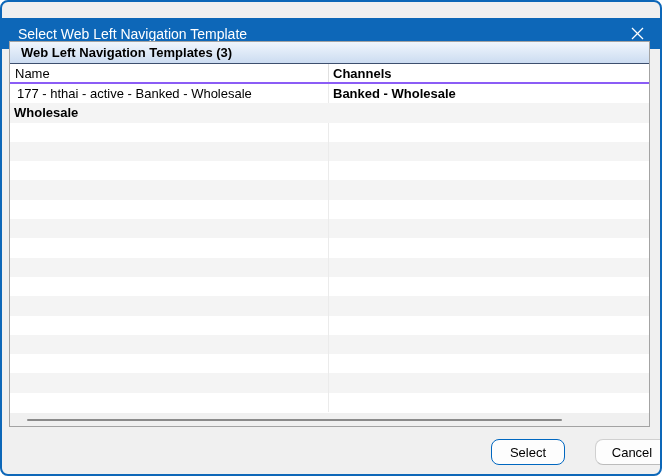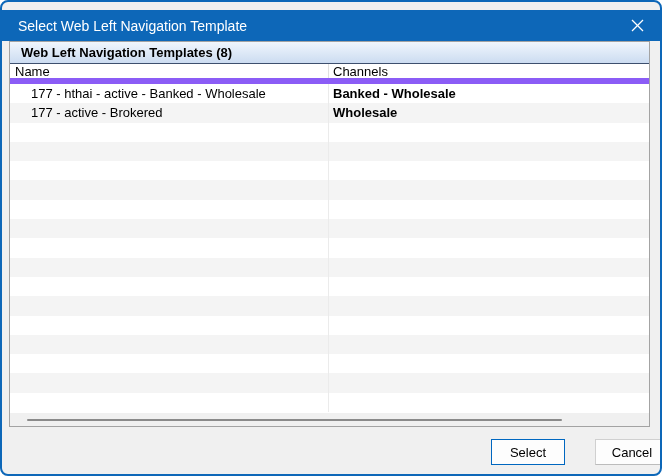--- a/index.html
+++ b/index.html
@@ -19,21 +19,21 @@
   }
   .window{
     position:relative;
     width:662px;height:476px;
     background:#f0f0f0;
     border:2px solid var(--accent-border);
     border-radius:8px;
     overflow:hidden;
   }
   .titlebar{
-    position:absolute;left:0;top:8px;right:0;height:31px;
+    position:absolute;left:0;top:16px;right:0;height:31px;
     background:var(--titlebar);
     display:flex;align-items:center;
   }
   .titlebar .title{
     color:#ffffff;font-size:14px;
     padding-left:16px;
     white-space:nowrap;
   }
   .close-btn{
     margin-left:auto;
@@ -56,49 +56,50 @@
     background:linear-gradient(to bottom,var(--grp-grad-top),var(--grp-grad-bottom));
     border-bottom:1px solid var(--grp-header-border);
     font-size:13px;font-weight:bold;color:#000;
     display:flex;align-items:center;
     padding-left:11px;
   }
   .grid-header{
     flex:0 0 20px;height:20px;
     display:flex;align-items:center;
     background:#ffffff;
-    border-bottom:6px solid #8b5cf6;
+    border-bottom:2px solid #8b5cf6;
     font-size:13px;color:#000;
   }
   .grid-header .col1{
     width:319px;flex:0 0 319px;height:100%;
     display:flex;align-items:center;
     padding-left:5px;
     border-right:1px solid #e0e0e0;
   }
   .grid-header .col2{
     flex:1;height:100%;
     display:flex;align-items:center;
     padding-left:4px;
+    font-weight:bold;
   }
   .grid-body{
     flex:1;overflow:hidden;
     display:flex;flex-direction:column;
   }
   .row{
     flex:0 0 19.3px;height:19.3px;
     display:flex;align-items:center;
     font-size:13px;color:#000;
     background:#ffffff;
   }
   .row:nth-child(even){background:var(--row-alt);}
   .row .cell1{
     width:319px;flex:0 0 319px;height:100%;
     display:flex;align-items:center;
-    padding-left:21px;
+    padding-left:7px;
     border-right:1px solid #ebebeb;
     white-space:nowrap;overflow:hidden;
   }
   .row .cell2{
     flex:1;height:100%;
     display:flex;align-items:center;
     padding-left:4px;
     white-space:nowrap;overflow:hidden;font-weight:bold;
   }
   .hscrollbar{
@@ -110,21 +111,21 @@
     position:absolute;left:17px;top:6px;
     width:535px;height:2px;
     background:#8a8a8a;
     border-radius:1px;
   }
   .button-row button{
     position:absolute;
     height:26px;width:74px;
     font-family:"Liberation Sans","DejaVu Sans",sans-serif;
     font-size:13px;color:#000;
-    border-radius:0;
+    border-radius:8px;
     cursor:pointer;
   }
   .select-btn{
     left:489px;top:406px;
     background:#fdfdfd;
     border:1px solid var(--select-border);
   }
   .cancel-btn{
     left:593px;top:406px;
     background:#fdfdfd;
@@ -143,35 +144,34 @@
       <svg width="13" height="13" viewBox="0 0 13 13">
         <line x1="1" y1="1" x2="12" y2="12" stroke="#ffffff" stroke-width="1.2"></line>
         <line x1="12" y1="1" x2="1" y2="12" stroke="#ffffff" stroke-width="1.2"></line>
       </svg>
     </button>
   </div>
 
   <div class="content">
 
     <div class="groupbox">
-      <div class="group-header">Web Left Navigation Templates (8)</div>
+      <div class="group-header">Web Left Navigation Templates (3)</div>
 
       <div class="grid-header">
         <div class="col1">Name</div>
         <div class="col2">Channels</div>
       </div>
 
       <div class="grid-body" id="grid-body">
   <div class="row">
     <div class="cell1">177 - hthai - active - Banked - Wholesale</div>
     <div class="cell2">Banked - Wholesale</div>
   </div>
 
   <div class="row">
-    <div class="cell1">177 - active - Brokered</div>
     <div class="cell2">Wholesale</div>
   </div>
 
   <div class="row">
     <div class="cell1"></div>
     <div class="cell2"></div>
   </div>
 
   <div class="row">
     <div class="cell1"></div>

